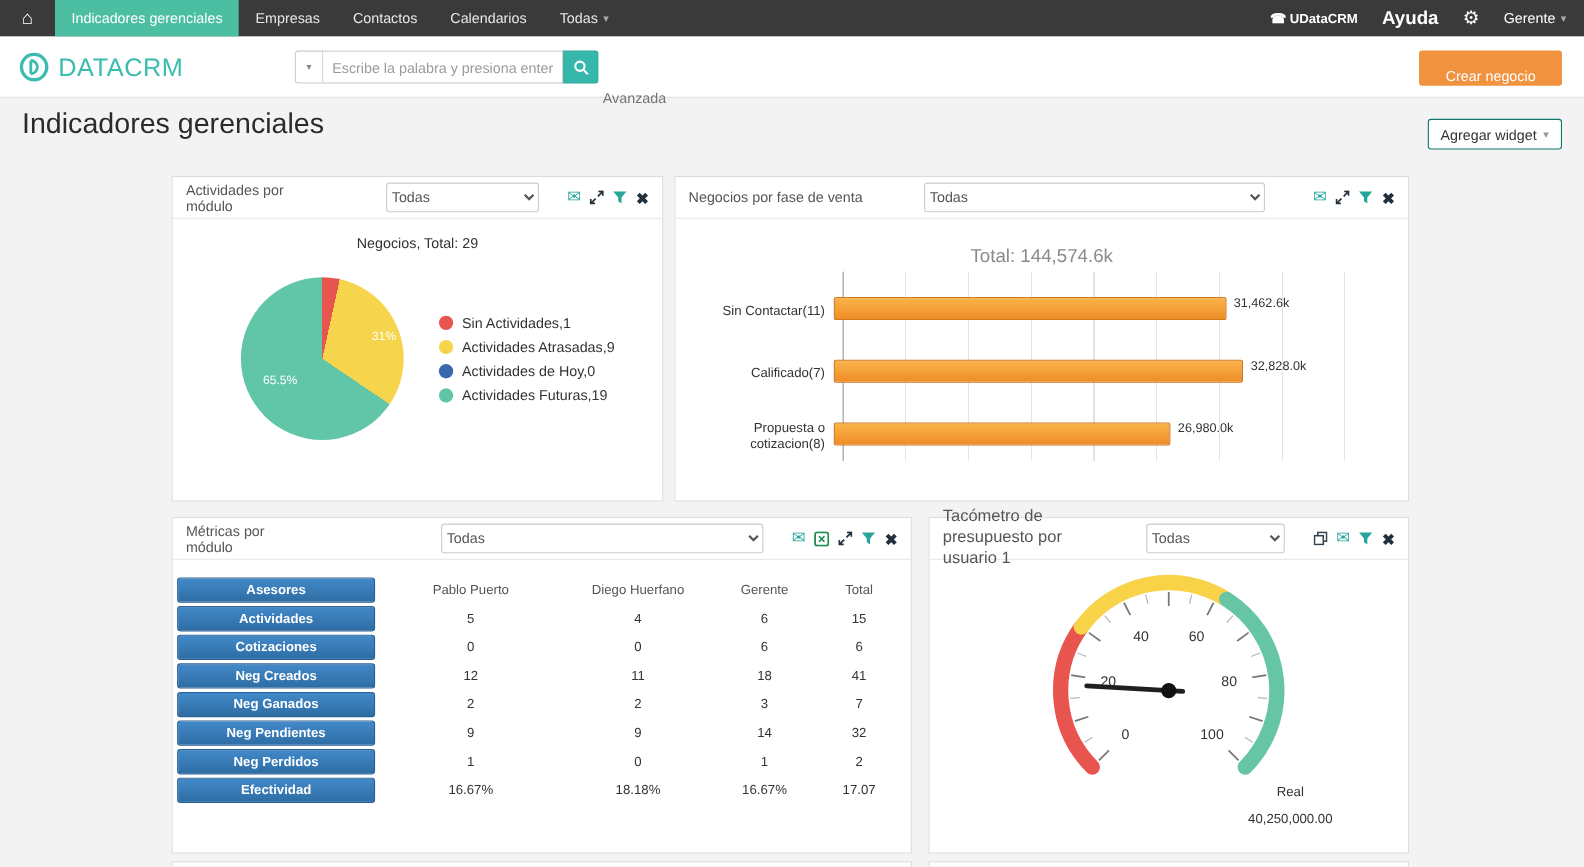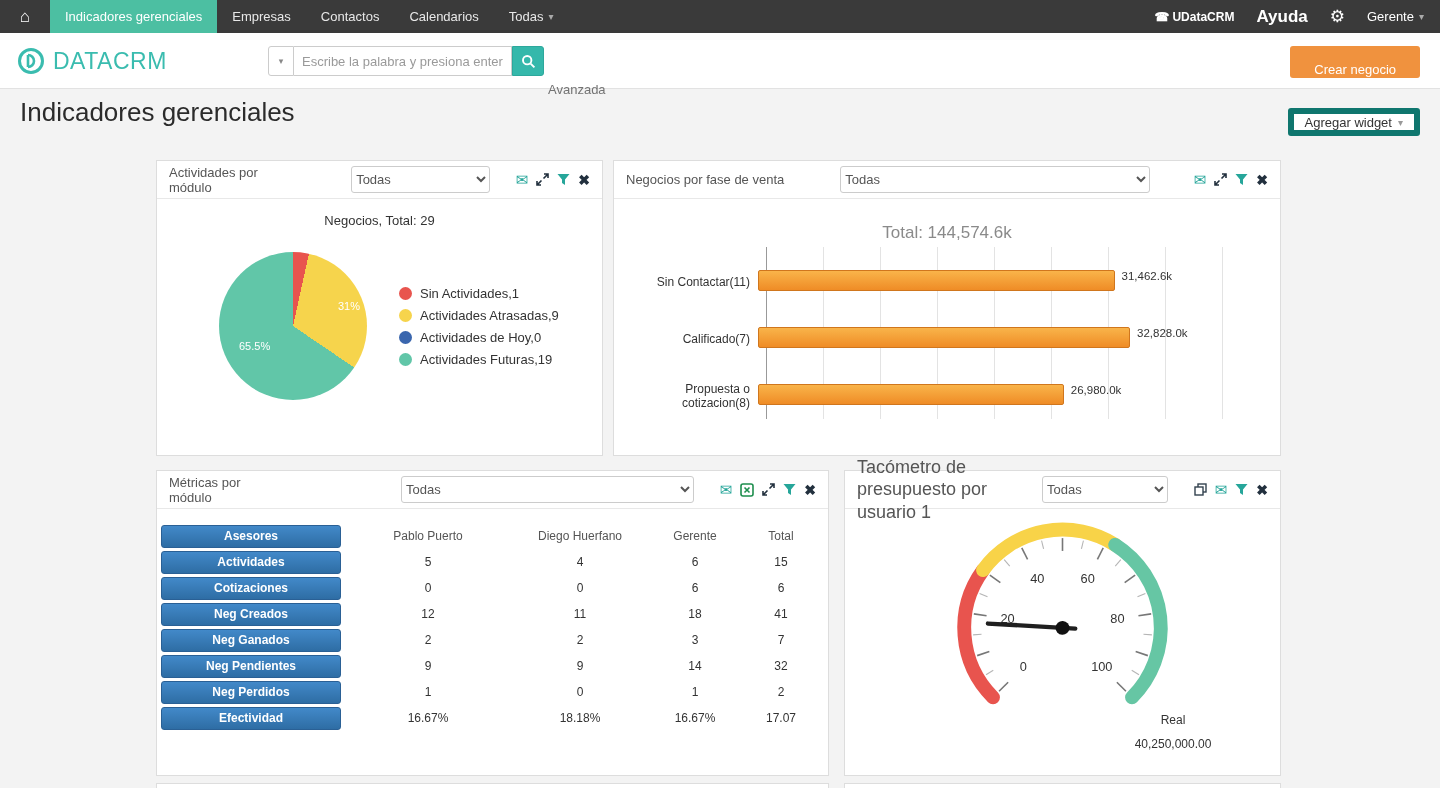--- a/index.html
+++ b/index.html
@@ -26,38 +26,38 @@
   .search-group { position:absolute; left:268px; top:13px; height:30px; display:flex; align-items:stretch; }
   .search-caret-btn { width:26px; background:#fff; border:1px solid #ccc; border-radius:3px 0 0 3px; color:#888; font-size:9px; display:flex; align-items:center; justify-content:center; cursor:pointer; }
   .search-input { width:218px; border:1px solid #ccc; border-left:none; padding:0 8px; font-size:13px; color:#555; outline:none; }
   .search-input::placeholder { color:#9a9a9a; }
   .search-btn { width:32px; background:#35b8ab; border:1px solid #2da89c; border-radius:0 3px 3px 0; display:flex; align-items:center; justify-content:center; cursor:pointer; }
   .advanced { position:absolute; left:548px; top:21px; font-size:13px; color:#737373; cursor:pointer;margin-top:28px; }
   .create-btn { position:absolute; right:20px; top:13px; height:30px; padding:16px 24px; background:#f0923e; border:none; border-radius:3px; color:#fff; font-size:13px; cursor:pointer; }
   
   .page { position:absolute; top:89px; left:0; right:0; bottom:0; background:#f3f3f3; }
   .page-title { position:absolute; left:20px; top:8px; font-size:26px; font-weight:400; color:#2b2b2b; }
-  .add-widget { position:absolute; right:20px; top:19px; height:28px; background:#fff; border:6px solid #0f766e; border-radius:3px; font-size:13px; color:#333; padding:0 11px; cursor:pointer; display:flex; align-items:center; gap:6px; }
+  .add-widget { position:absolute; right:20px; top:19px; height:28px; background:#fff; border:1px solid #0f766e; border-radius:3px; font-size:13px; color:#333; padding:0 11px; cursor:pointer; display:flex; align-items:center; gap:6px; }
   .add-widget .nav-caret { color:#999; margin-left:0; }
   
   .widget { position:absolute; background:#fff; border:1px solid #ddd; }
   #w1 { left:156px; top:71px; width:447px; height:296px; }
   #w2 { left:613px; top:71px; width:668px; height:296px; }
   #w3 { left:156px; top:381px; width:673px; height:306px; }
   #w4 { left:844px; top:381px; width:437px; height:306px; }
   .strip { position:absolute; top:694px; height:5px; background:#fff; border:1px solid #ddd; border-bottom:none; }
   #s1 { left:156px; width:673px; } #s2 { left:844px; width:437px; }
   .widget-header { height:38px; border-bottom:1px solid #e8e8e8; display:flex; align-items:center; padding:0 12px;gap:26px; }
   .widget-title { font-size:13px; color:#555; }
   .widget-select { height:27px; border:1px solid #ccc; border-radius:3px; color:#555; font-size:13px; background:#fff; cursor:pointer; }
   #w1 .widget-select { width:146px; margin-left:28px; }
   #w2 .widget-select { width:310px; margin-left:30px; }
   #w3 .widget-select { width:310px; margin-left:95px; }
   #w4 .widget-select { width:140px; margin-left:12px; }
-  #w4 .widget-title { width:164px; line-height:1.25; font-size:18px; }
+  #w4 .widget-title { width:164px; line-height:1.25; font-size:15px; }
   .header-icons { margin-left:auto; display:flex; align-items:center; gap:8px; }
   .icon { font-size:14px; line-height:1; cursor:pointer; color:#22303e; display:flex; align-items:center; }
   .icon.env { color:#26a69a; font-size:15px; }
   .icon.close { font-weight:bold; }
   
   .chart-title { text-align:center; font-size:13px; color:#333; margin-top:14px; }
   .pie-row { display:flex; align-items:center; margin-top:24px; }
   .pie { width:148px; height:148px; border-radius:50%; margin-left:62px; position:relative; flex:0 0 auto; }
   .pie-label { position:absolute; color:#fff; font-size:11px; }
   .legend { margin-left:32px; font-size:13px; color:#333; }

